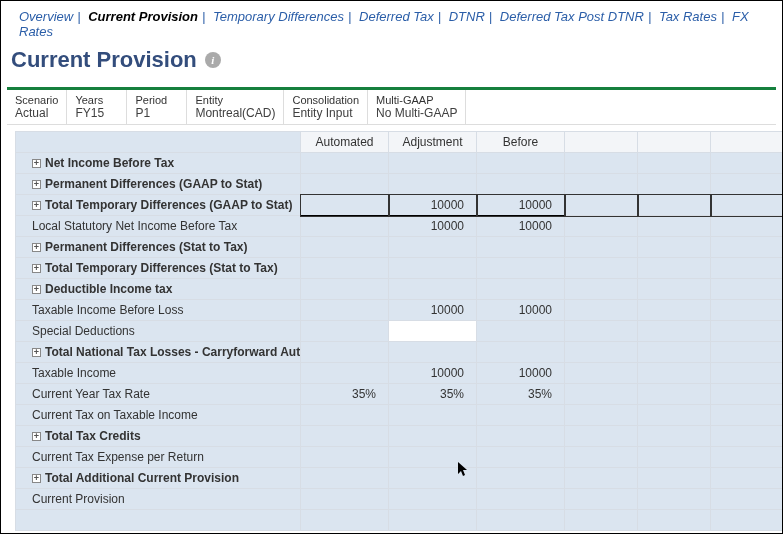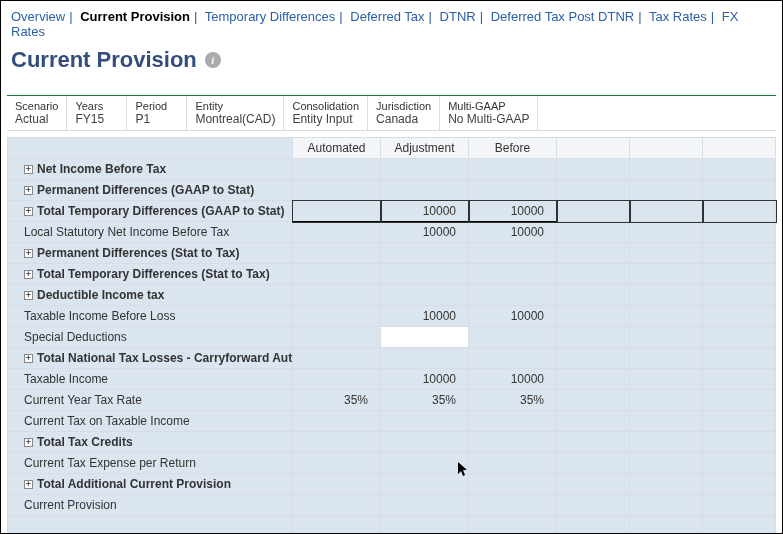--- a/index.html
+++ b/index.html
@@ -7,22 +7,23 @@
     font-family: Arial, Helvetica, sans-serif;
     font-size: 12px;
     background: #fff;
     color: #333;
     width: 783px;
     height: 534px;
     overflow: hidden;
     border: 1px solid #000;
   }
   .breadcrumb {
-    padding: 8px 10px 4px 10px;
+    padding: 8px 10px 4px 18px;
     font-size: 13px;
+    font-style: italic;
   }
   .breadcrumb a {
     color: #2b5ea8;
     text-decoration: none;
     cursor: pointer;
   }
   .breadcrumb a.active {
     color: #000;
     font-weight: bold;
   }
@@ -48,42 +49,42 @@
     color: #fff;
     font-size: 11px;
     font-style: italic;
     font-weight: bold;
     align-items: center;
     justify-content: center;
     font-family: Georgia, serif;
   }
   .pov-bar {
     display: flex;
-    border-top: 1px solid #15803d;
+    border-top: 3px solid #15803d;
     border-bottom: 1px solid #ddd;
-    margin: 12px 6px 6px 6px;
+    margin: 4px 6px 6px 6px;
   }
   .pov-cell {
     border-right: 1px solid #ddd;
     padding: 4px 8px 4px 8px;
     min-width: 60px;
   }
   .pov-label {
     font-size: 11px;
     color: #333;
   }
   .pov-value {
     font-size: 12px;
     color: #404040;
     cursor: pointer;
   }
   .grid {
     border-collapse: collapse;
     width: calc(100% - 12px);
-    margin: 0 6px;
+    margin: 0 14px;
     table-layout: fixed;
   }
   .grid th, .grid td {
     border: 1px solid #d7dde5;
     padding: 3px 6px;
     height: 21px;
     font-size: 12px;
     background: #fff;
     overflow: hidden;
     white-space: nowrap;
@@ -170,24 +171,20 @@
     <div class="pov-label">Period</div>
     <div class="pov-value">P1</div>
   </div>
   <div class="pov-cell">
     <div class="pov-label">Entity</div>
     <div class="pov-value">Montreal(CAD)</div>
   </div>
   <div class="pov-cell">
     <div class="pov-label">Consolidation</div>
     <div class="pov-value">Entity Input</div>
-  </div>
-  <div class="pov-cell">
-    <div class="pov-label">Jurisdiction</div>
-    <div class="pov-value">Canada</div>
   </div>
   <div class="pov-cell">
     <div class="pov-label">Multi-GAAP</div>
     <div class="pov-value">No Multi-GAAP</div>
   </div>
 </div>
 
 <table class="grid">
   <colgroup>
     <col class="col-rowhead">

